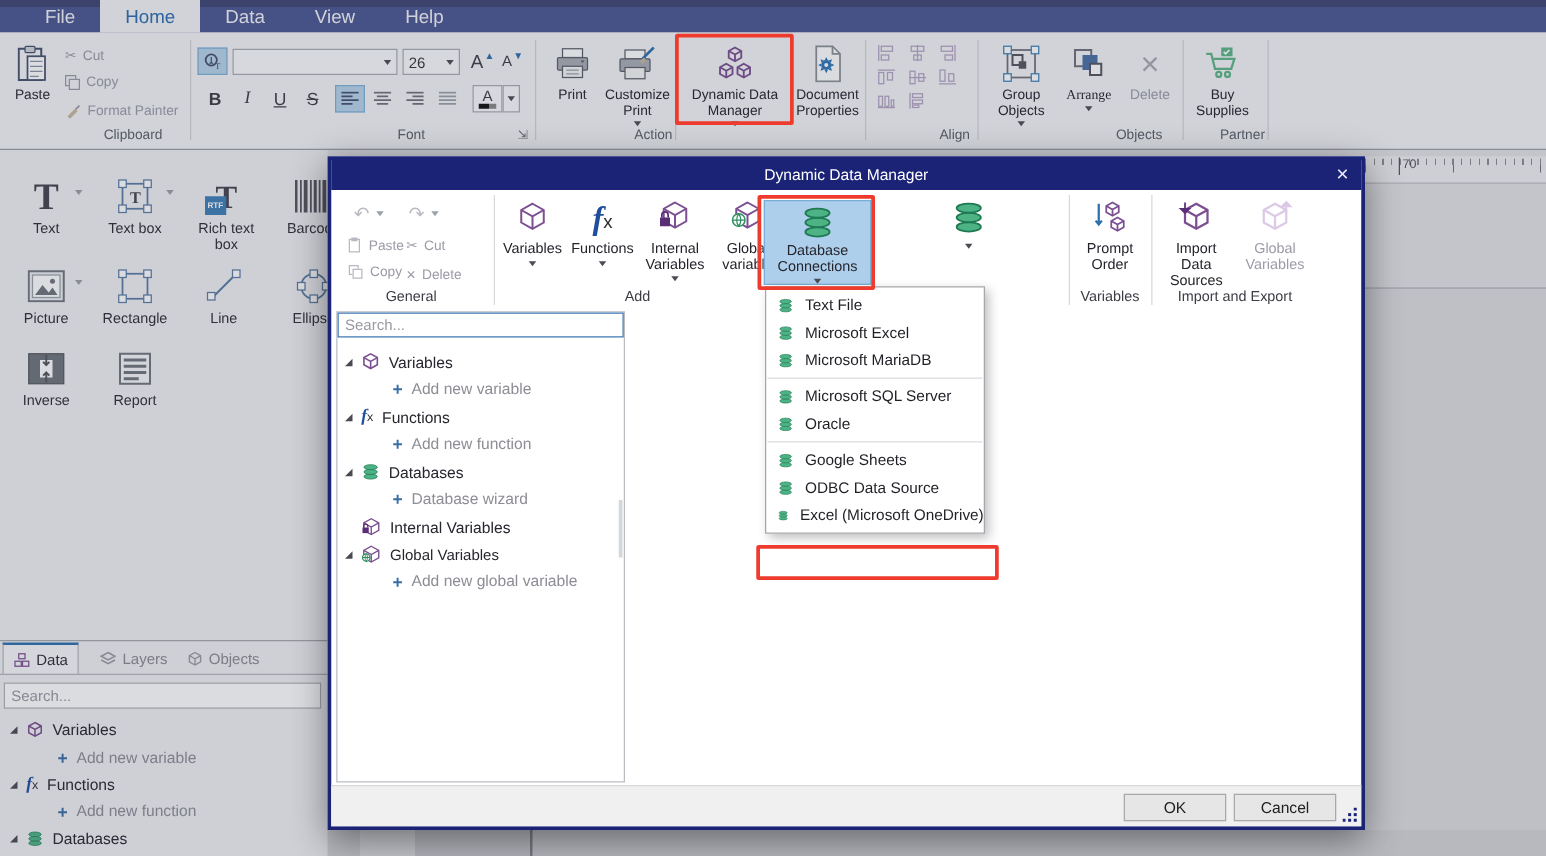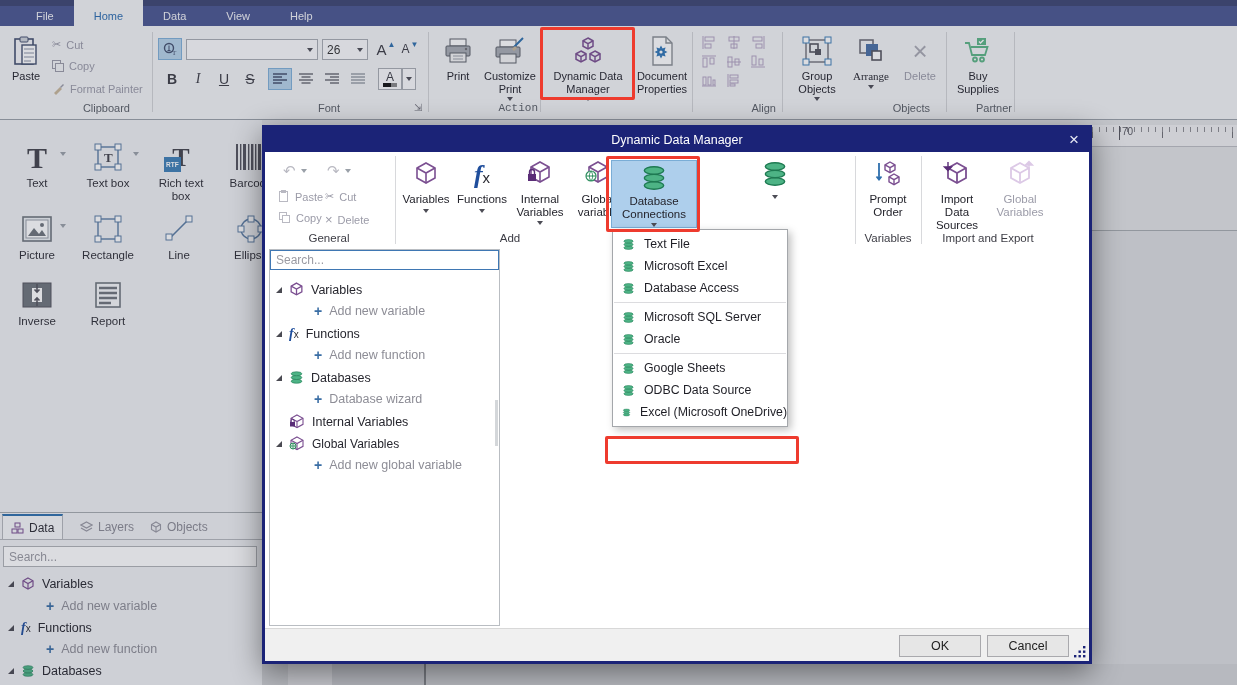--- a/index.html
+++ b/index.html
@@ -4,21 +4,21 @@
 <style>
   html,body{margin:0;padding:0;background:#9a9a9e;}
   *{box-sizing:border-box;}
   #screen{position:relative;width:1237px;height:685px;overflow:hidden;
     font-family:"Liberation Sans",sans-serif;background:#e4e5e7;-webkit-font-smoothing:antialiased;}
   .abs{position:absolute;}
 
   
   #tabbar{left:0;top:0;width:1237px;height:26px;
     background:linear-gradient(180deg,#3c4572 0,#3c4572 6px,#4a5690 6px);display:flex;padding-left:16px;}
-  .tab{color:#f2f3f7;font-size:11px;padding:0 20px;display:flex;align-items:flex-end;padding-bottom:4px;cursor:default;}
+  .tab{color:#f2f3f7;font-size:15px;padding:0 20px;display:flex;align-items:flex-end;padding-bottom:4px;cursor:default;}
   .tab.active{background:#f3f4f6;color:#2b6cb0;align-items:flex-end;}
 
   
   #ribbon{left:0;top:26px;width:1237px;height:94px;background:#f3f4f6;border-bottom:1px solid #9aa0a8;}
   .vsep{position:absolute;top:6px;height:80px;width:1px;background:#d2d3d6;}
   .grp-label{position:absolute;top:76px;font-size:11px;color:#5a5f66;text-align:right;}
   .rb{position:absolute;display:flex;flex-direction:column;align-items:center;font-size:11px;color:#24242c;text-align:center;line-height:12.5px;}
   .rb .ic{height:34px;display:flex;align-items:center;justify-content:center;margin-bottom:2px;}
   .smallcmd{position:absolute;display:flex;align-items:center;gap:5px;font-size:11px;color:#9b9ba8;white-space:nowrap;}
   .dar{width:0;height:0;border-left:3.5px solid transparent;border-right:3.5px solid transparent;border-top:4px solid #4c4c55;display:inline-block;}
@@ -223,21 +223,21 @@
             <rect x="6" y="3" width="16" height="7" fill="#fff" stroke="#5a5f66"></rect>
             <rect x="2" y="10" width="24" height="10" rx="1" fill="#a9adb4" stroke="#5a5f66"></rect>
             <rect x="6" y="17" width="16" height="9" fill="#f4f4f5" stroke="#5a5f66"></rect>
             <path d="M20 10 29 1" stroke="#2e6fad" stroke-width="2"></path>
             <path d="M18 12l3 -3 2 2-3 3z" fill="#c9b89a"></path>
           </svg>
       </span>
       <span>Customize Print</span>
       <span class="dar" style="margin-top:2px;"></span>
     </div>
-    <div class="grp-label" style="left:438px;width:100px;font-family:Liberation Mono, monospace;">Action</div>
+    <div class="grp-label" style="left:438px;width:100px;">Action</div>
     <div class="vsep" style="left:540px;"></div>
 
     <div class="rb" style="left:546px;top:8px;width:84px;">
       <span class="ic">
         <svg width="30" height="30" viewBox="0 0 30 30" fill="none" stroke="#7b4f91" stroke-width="1.5">
             <path d="M15 2l5 2.8v5.4L15 13l-5-2.8V4.8z"></path>
             <path d="M10 4.8 15 7.6l5-2.8M15 7.6V13"></path>
             <path d="M8 15l5 2.8v5.4L8 26l-5-2.8v-5.4z"></path>
             <path d="M3 17.8 8 20.6l5-2.8M8 20.6V26"></path>
             <path d="M22 15l5 2.8v5.4L22 26l-5-2.8v-5.4z"></path>
@@ -815,21 +815,21 @@
               <ellipse cx="12" cy="6" rx="8.5" ry="3.2" fill="#4db385" stroke="#1e7a52"></ellipse>
             </svg>
           <span>Microsoft Excel</span>
         </div>
         <div class="mitem">
           <svg width="13" height="13" viewBox="0 0 24 24">
               <ellipse cx="12" cy="18" rx="8.5" ry="3.2" fill="#4db385" stroke="#1e7a52"></ellipse>
               <ellipse cx="12" cy="12" rx="8.5" ry="3.2" fill="#4db385" stroke="#1e7a52"></ellipse>
               <ellipse cx="12" cy="6" rx="8.5" ry="3.2" fill="#4db385" stroke="#1e7a52"></ellipse>
             </svg>
-          <span>Database Access</span>
+          <span>Microsoft MariaDB</span>
         </div>
         <div class="msep"></div>
         <div class="mitem">
           <svg width="13" height="13" viewBox="0 0 24 24">
               <ellipse cx="12" cy="18" rx="8.5" ry="3.2" fill="#4db385" stroke="#1e7a52"></ellipse>
               <ellipse cx="12" cy="12" rx="8.5" ry="3.2" fill="#4db385" stroke="#1e7a52"></ellipse>
               <ellipse cx="12" cy="6" rx="8.5" ry="3.2" fill="#4db385" stroke="#1e7a52"></ellipse>
             </svg>
           <span>Microsoft SQL Server</span>
         </div>

